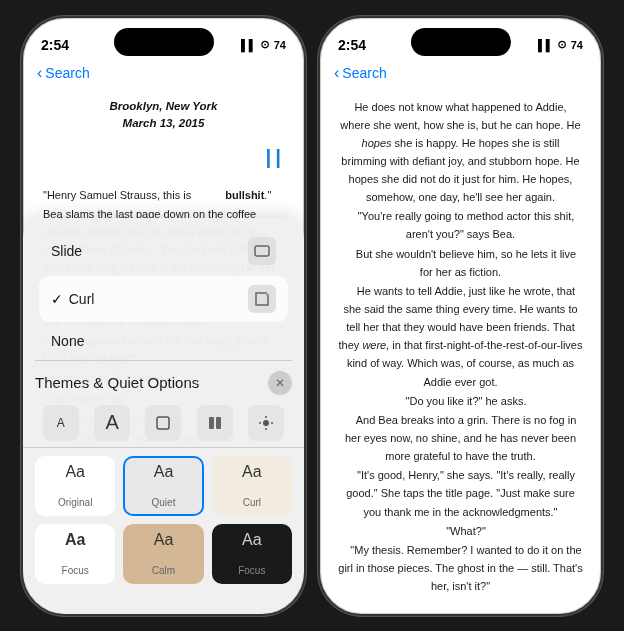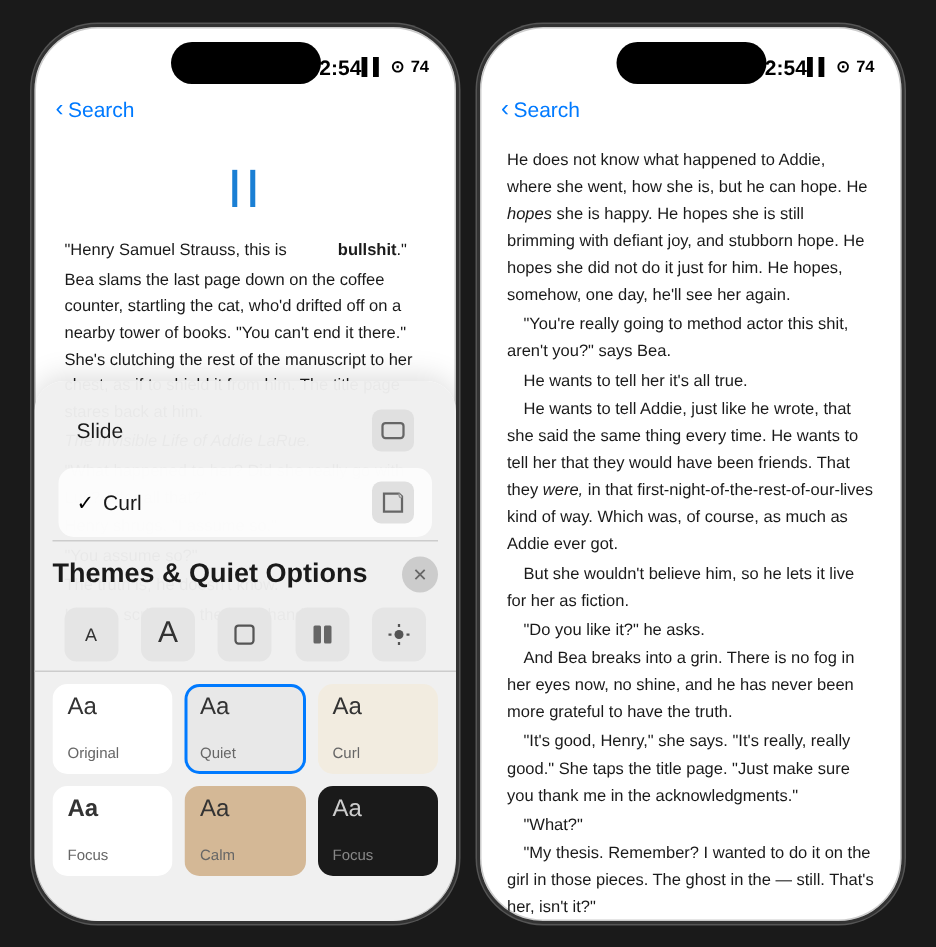--- a/index.html
+++ b/index.html
@@ -40,21 +40,21 @@
       width: 100px;
       height: 28px;
       background: #000;
       border-radius: 20px;
       z-index: 100;
     }
 
     
     .status-bar {
       display: flex;
-      justify-content: flex-end;
+      justify-content: space-between;
       align-items: center;
       padding: 14px 18px 4px;
       font-size: 12px;
       font-weight: 600;
       position: relative;
       z-index: 50;
       height: 44px;
     }
 
     .status-time {
@@ -103,22 +103,22 @@
     .book-location {
       text-align: center;
       font-style: italic;
       font-weight: 600;
       font-size: 11.5px;
       margin-bottom: 4px;
       color: #111;
     }
 
     .chapter-num {
-      text-align: center;
-      font-size: 36px;
+      text-align: right;
+      font-size: 28px;
       font-weight: 300;
       color: #1a7fd4;
       margin-bottom: 6px;
       letter-spacing: 2px;
     }
 
     .book-text {
       font-size: 11px;
       line-height: 1.6;
       color: #1a1a1a;
@@ -189,22 +189,22 @@
     }
 
     .themes-header-row {
       display: flex;
       align-items: center;
       justify-content: space-between;
       padding: 8px 12px 4px;
     }
 
     .themes-title {
-      font-size: 18px;
-      font-weight: 700;
+      font-size: 15px;
+      font-weight: 400;
       color: #1a1a1a;
     }
 
     .close-btn {
       width: 24px;
       height: 24px;
       background: #ccc;
       border-radius: 50%;
       display: flex;
       align-items: center;
@@ -246,20 +246,21 @@
       gap: 8px;
       padding: 0 12px;
     }
 
     .theme-card {
       background: #fff;
       border-radius: 10px;
       padding: 8px;
       display: flex;
       flex-direction: column;
+      align-items: center;
       justify-content: center;
       height: 60px;
       border: 2px solid transparent;
     }
 
     .theme-card.active {
       border-color: #007AFF;
     }
 
     .theme-card.quiet {
@@ -303,20 +304,21 @@
       padding: 10px 18px;
       font-size: 11px;
       line-height: 1.65;
       color: #1a1a1a;
       overflow: hidden;
     }
 
     .right-book-content p {
       margin-bottom: 1px;
       text-indent: 1em;
+      text-align: center;
     }
 
     .right-book-content p:first-child {
       text-indent: 0;
     }
 
     .italic { font-style: italic; }
     .bold { font-weight: 700; margin-left: 31px; }
   </style>
 </head>
@@ -336,20 +338,21 @@
     </div>
 
     <div class="top-bar">
       <div class="back-search">
         <span class="chevron-left">‹</span>
         <span>Search</span>
       </div>
     </div>
 
     <div class="book-content">
+      <div class="book-location">Brooklyn, New York<br>March 13, 2015</div>
       <div class="chapter-num">II</div>
       <div class="book-text">
         <p>"Henry Samuel Strauss, this is <span class="bold">bullshit</span>."</p>
         <p>Bea slams the last page down on the coffee counter, startling the cat, who'd drifted off on a nearby tower of books. "You can't end it there." She's clutching the rest of the manuscript to her chest, as if to shield it from him. The title page stares back at him.</p>
         <p class="italic">The Invisible Life of Addie LaRue.</p>
         <p>"What happened to her? Did she really go with Luc? After all that?"</p>
         <p>Henry shrugs. "I assume so."</p>
         <p>"You assume so?"</p>
         <p>The truth is, he doesn't know.</p>
         <p>He's s &nbsp; scribe th &nbsp; them in &nbsp; handle m</p>
@@ -369,20 +372,23 @@
         <div class="option-row selected">
           <span class="option-check">✓</span>
           <span class="option-label">Curl</span>
           <div class="option-icon">
             <svg width="16" height="16" viewBox="0 0 16 16">
                 <path d="M2 2 L12 2 L14 4 L14 14 L2 14 Z" fill="none" stroke="#666" stroke-width="1.5"></path>
                 <path d="M12 2 Q12 6 14 4" fill="#ddd" stroke="#999" stroke-width="1"></path>
               </svg>
           </div>
         </div>
+        <div class="option-row">
+          <span class="option-label">None</span>
+        </div>
       </div>
 
       <div class="divider"></div>
 
       <div class="themes-header-row">
         <span class="themes-title">Themes &amp; Quiet Options</span>
         <div class="close-btn">✕</div>
       </div>
 
       <div class="font-controls">
@@ -454,23 +460,22 @@
     <div class="top-bar">
       <div class="back-search">
         <span class="chevron-left">‹</span>
         <span>Search</span>
       </div>
     </div>
 
     <div class="right-book-content">
       <p>He does not know what happened to Addie, where she went, how she is, but he can hope. He <span class="italic">hopes</span> she is happy. He hopes she is still brimming with defiant joy, and stubborn hope. He hopes she did not do it just for him. He hopes, somehow, one day, he'll see her again.</p>
       <p>"You're really going to method actor this shit, aren't you?" says Bea.</p>
-      <p>He wants to tell her it's all true.</p>
+      <p>But she wouldn't believe him, so he lets it live for her as fiction.</p>
       <p>He wants to tell Addie, just like he wrote, that she said the same thing every time. He wants to tell her that they would have been friends. That they <span class="italic">were,</span> in that first-night-of-the-rest-of-our-lives kind of way. Which was, of course, as much as Addie ever got.</p>
-      <p>But she wouldn't believe him, so he lets it live for her as fiction.</p>
       <p>"Do you like it?" he asks.</p>
       <p>And Bea breaks into a grin. There is no fog in her eyes now, no shine, and he has never been more grateful to have the truth.</p>
       <p>"It's good, Henry," she says. "It's really, really good." She taps the title page. "Just make sure you thank me in the acknowledgments."</p>
       <p>"What?"</p>
       <p>"My thesis. Remember? I wanted to do it on the girl in those pieces. The ghost in the — still. That's her, isn't it?"</p>
 
     </div>
 
   </div>
 </div>

